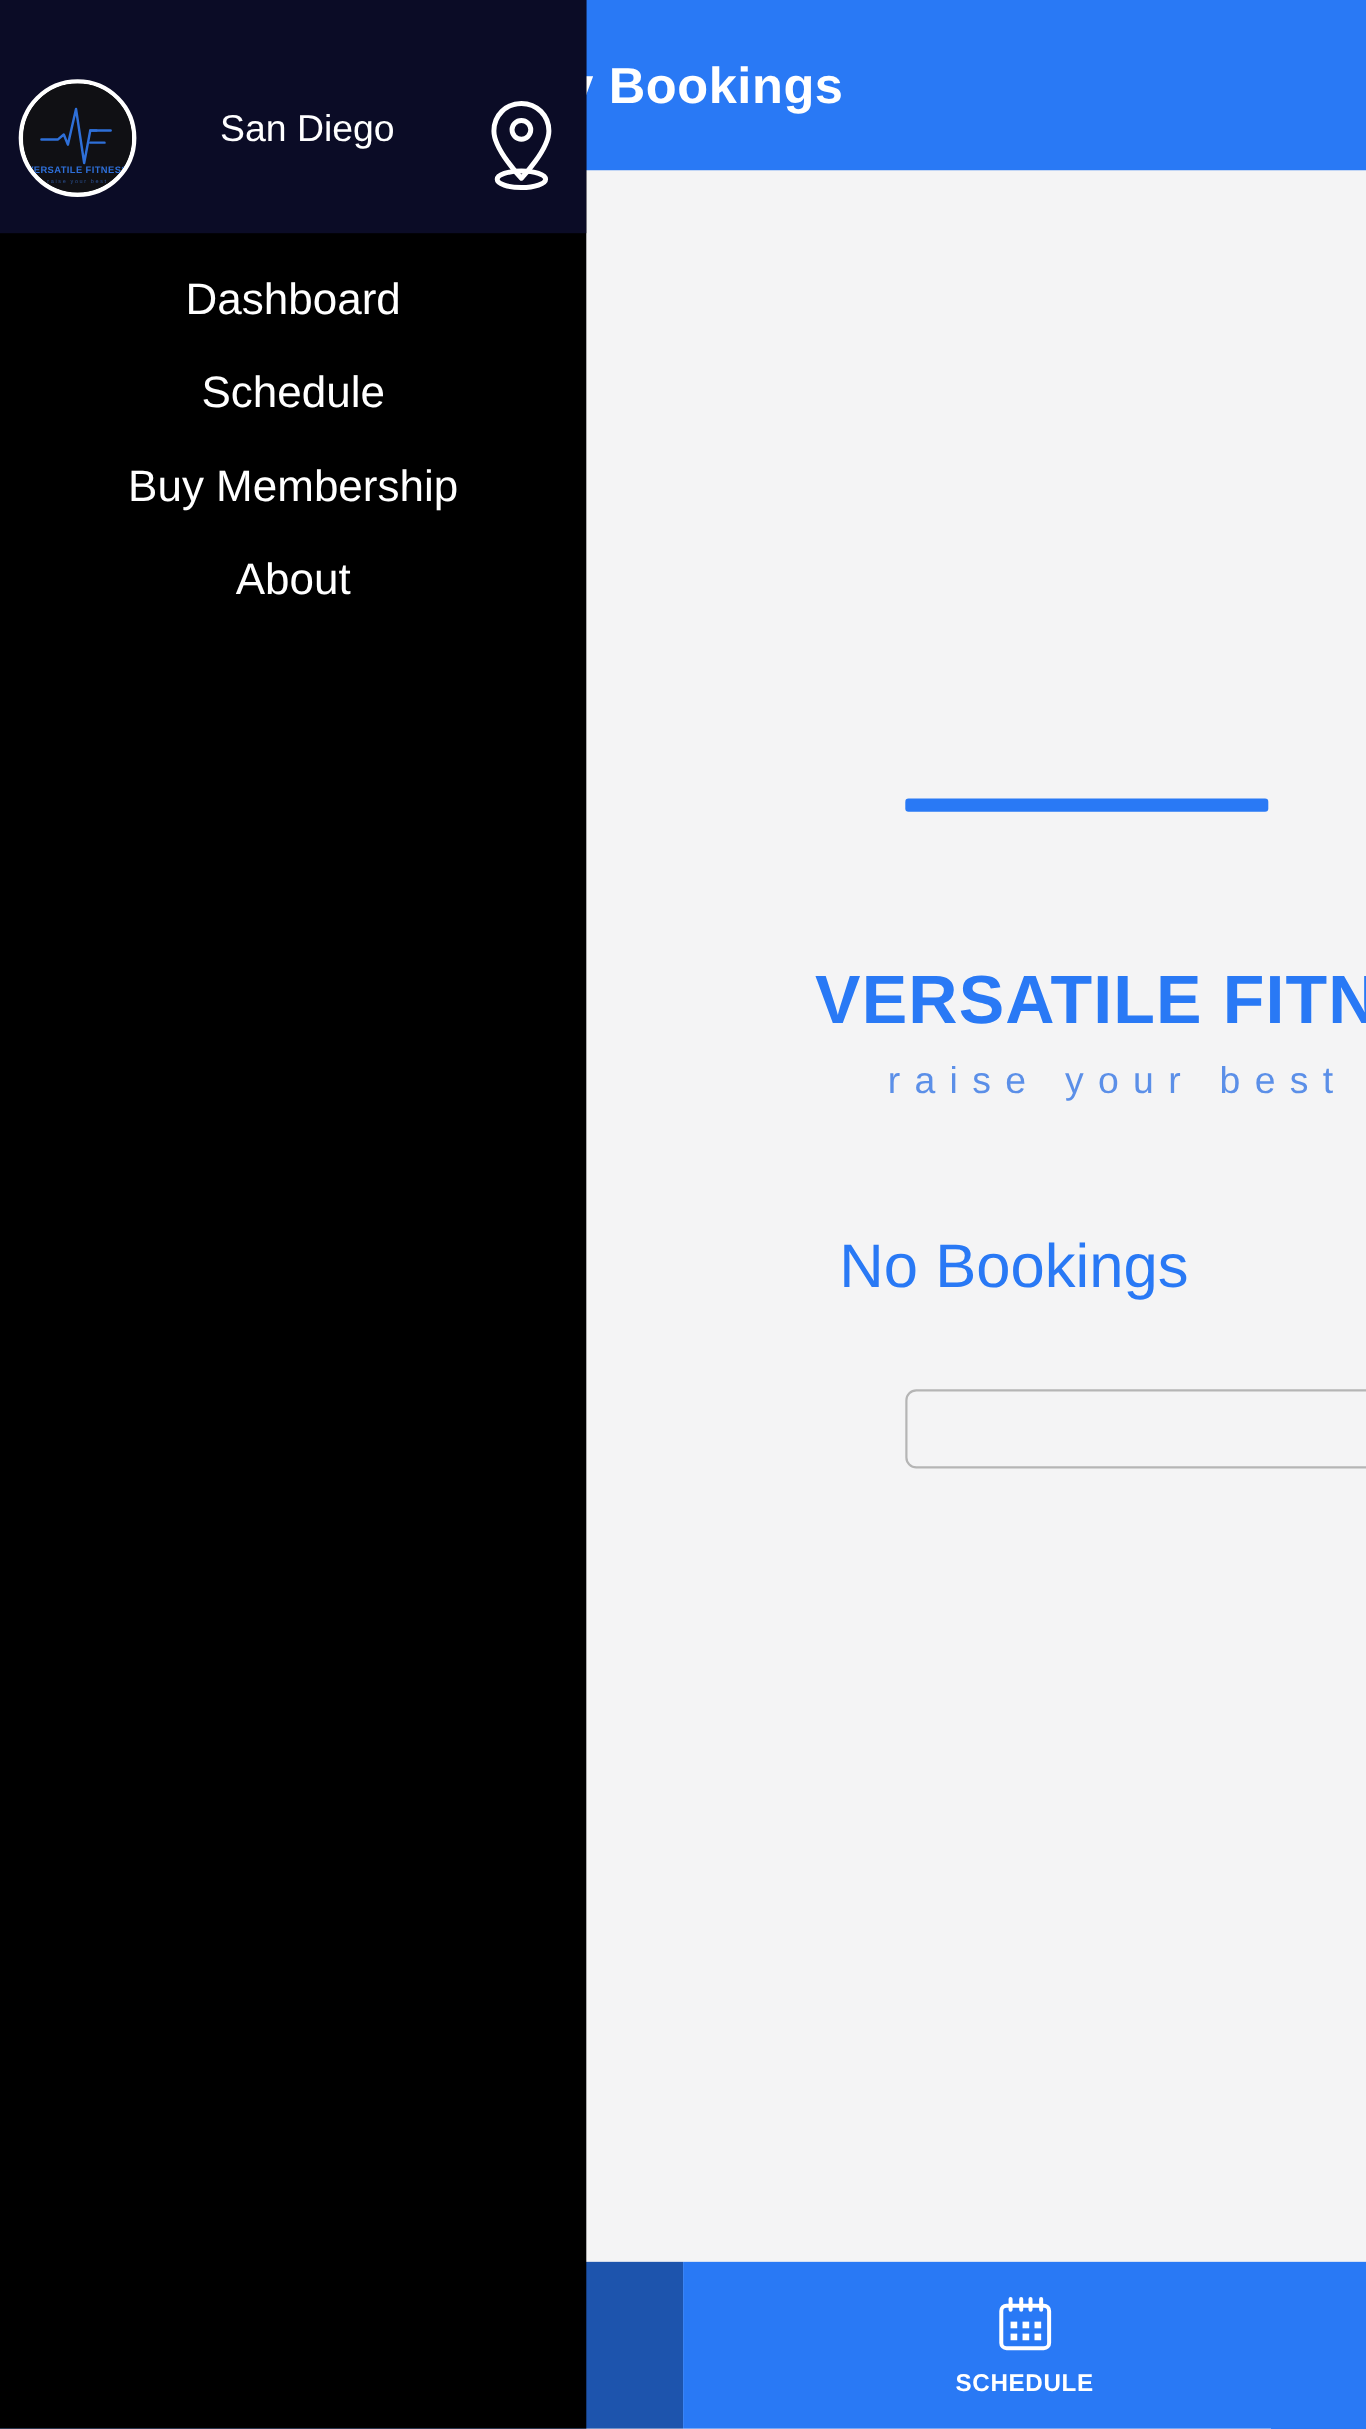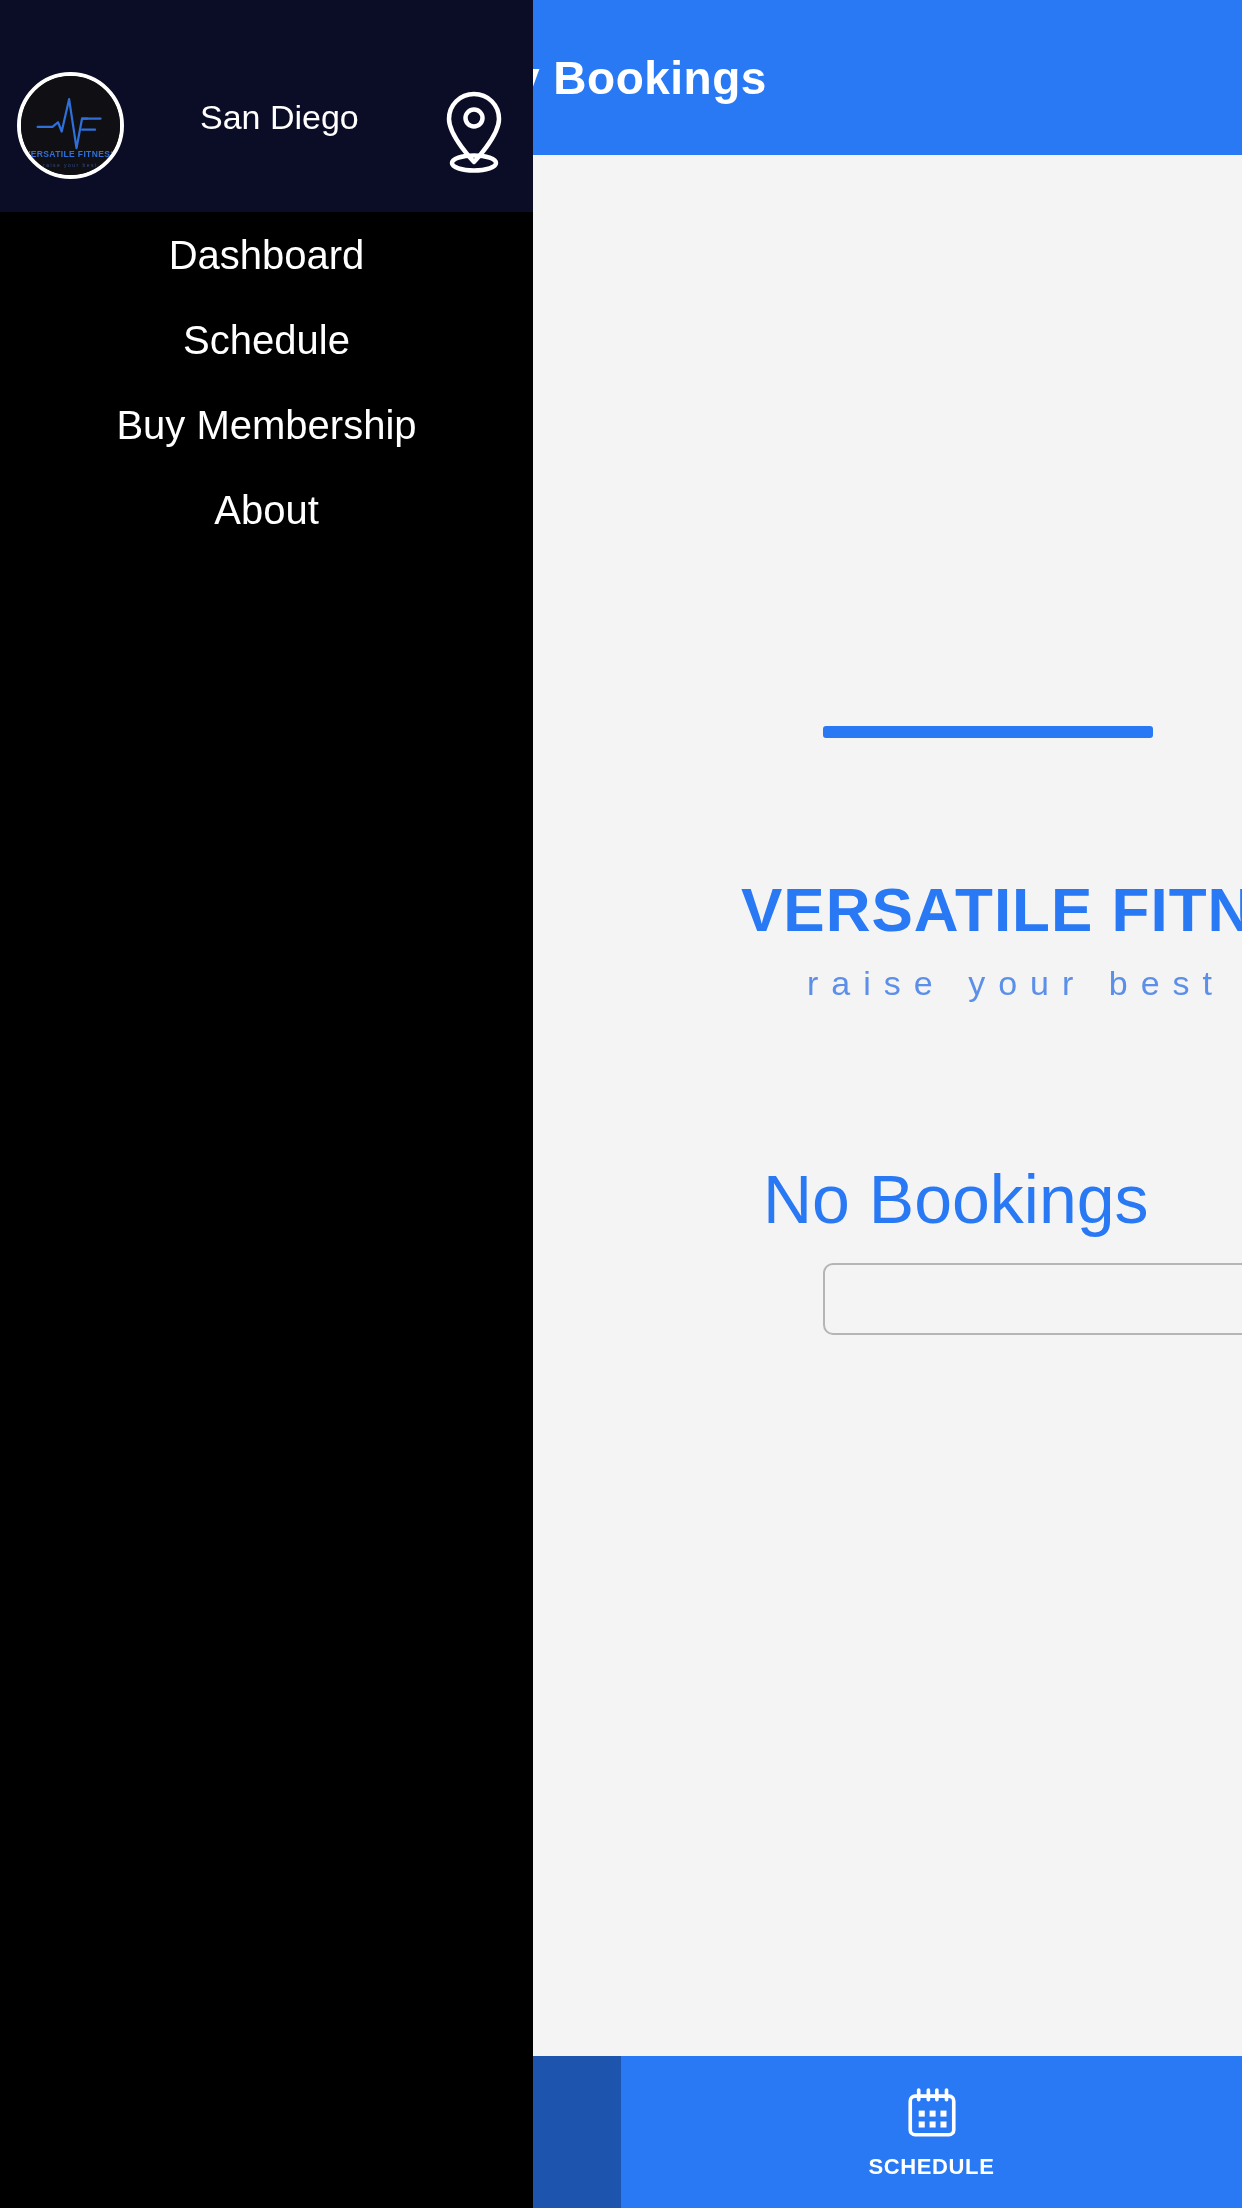--- a/index.html
+++ b/index.html
@@ -37,22 +37,22 @@
   .brand-block { position:absolute; left:741px; top:722px; width:520px; text-align:left; }
   .brand-name {
     color:#2979f5; font-size:62px; font-weight:bold; letter-spacing:1px;
     white-space:nowrap; line-height:1.05;
   }
   .brand-tag {
     color:#5b8fe8; font-size:34px; letter-spacing:13px;
     white-space:nowrap; margin-top:22px; margin-left:66px;
   }
   .no-bookings {
-    position:absolute; left:763px; top:1010px;
-    color:#2979f5; font-size:68px; white-space:nowrap; line-height:1;
+    position:absolute; left:763px; top:968px;
+    color:#2979f5; font-size:56px; white-space:nowrap; line-height:1;
   }
   .empty-card {
     position:absolute; left:823px; top:1108px; width:430px; height:72px;
     border:2px solid #b5b5b5; border-radius:10px; background:#f4f4f5;
   }
 
   .app-bottomnav { height:152px; flex:0 0 auto; display:flex; }
   .nav-tab {
     flex:1 1 0; display:flex; flex-direction:column;
     align-items:center; justify-content:center; gap:12px;
@@ -79,21 +79,21 @@
     display:flex; align-items:center; justify-content:center; overflow:hidden;
   }
   .logo-badge svg { width:100%; height:100%; display:block; }
   .drawer-city {
     position:absolute; left:200px; top:100px;
     color:#ffffff; font-size:34px; white-space:nowrap; line-height:1;
   }
   .pin-icon { position:absolute; left:440px; top:88px; width:68px; height:88px; }
   .pin-icon svg { width:100%; height:100%; display:block; }
 
-  .drawer-menu { flex:0 0 auto; }
+  .drawer-menu { flex:0 0 auto; padding-top:17px; }
   .drawer-item {
     height:85px; display:flex; align-items:center; justify-content:center;
     color:#ffffff; font-size:40px; line-height:1; white-space:nowrap;
   }
   .drawer-spacer { flex:1 1 auto; }
   .drawer-logout {
     flex:0 0 auto; height:150px;
     display:flex; align-items:center; justify-content:center;
     color:#ffffff; font-size:40px; font-weight:bold; white-space:nowrap;
   }

